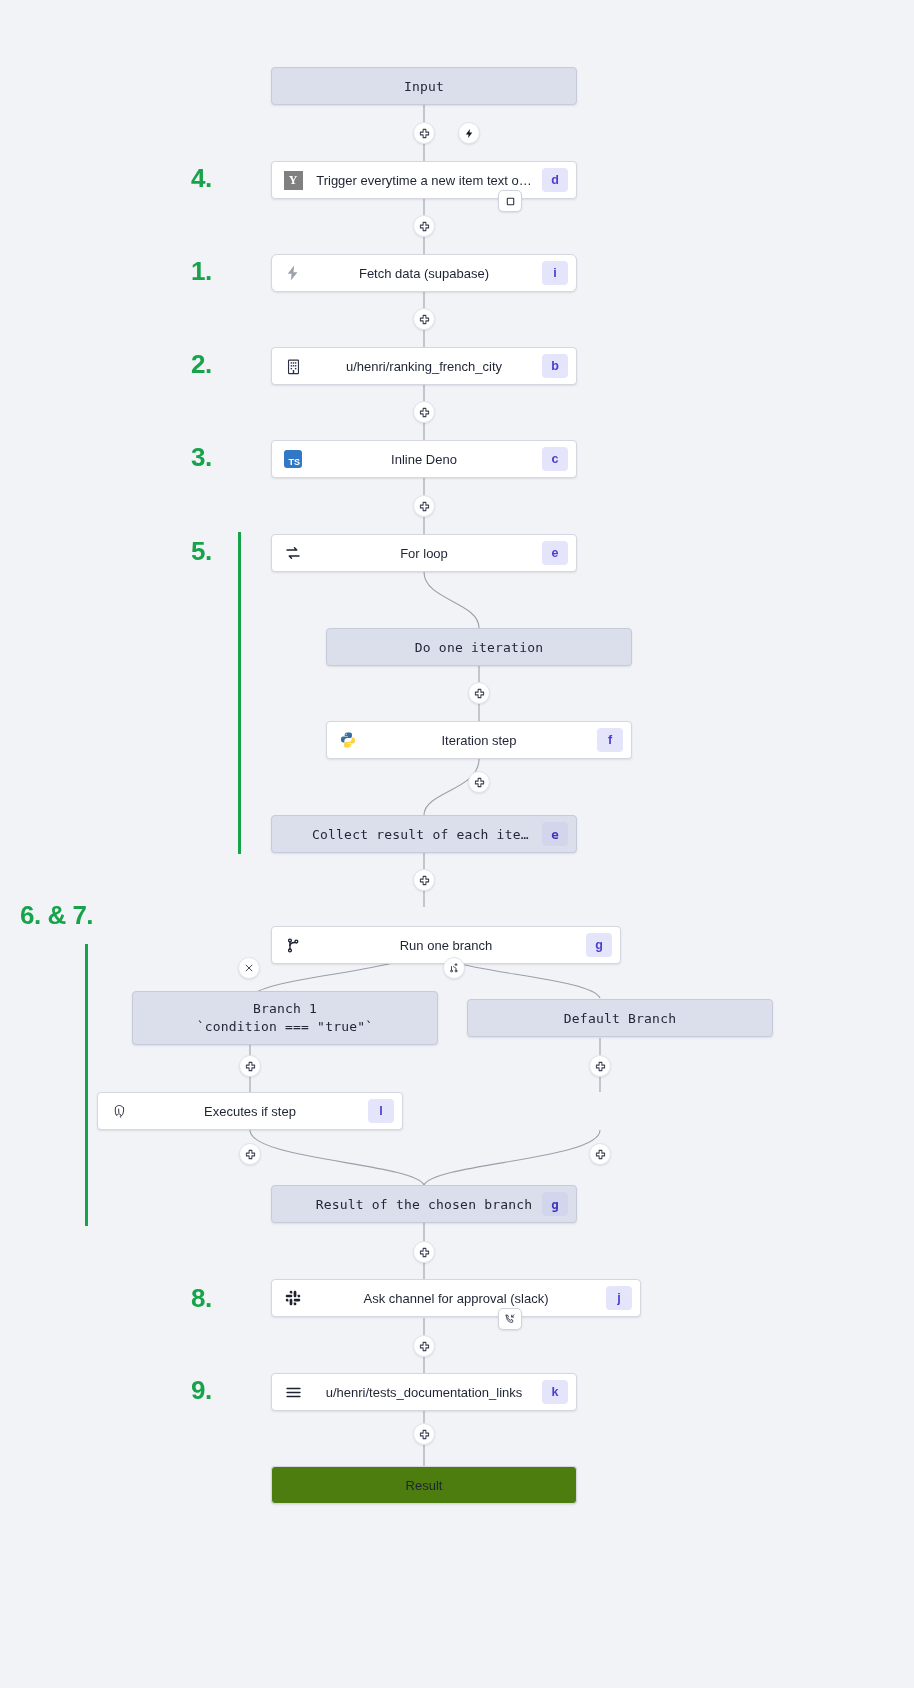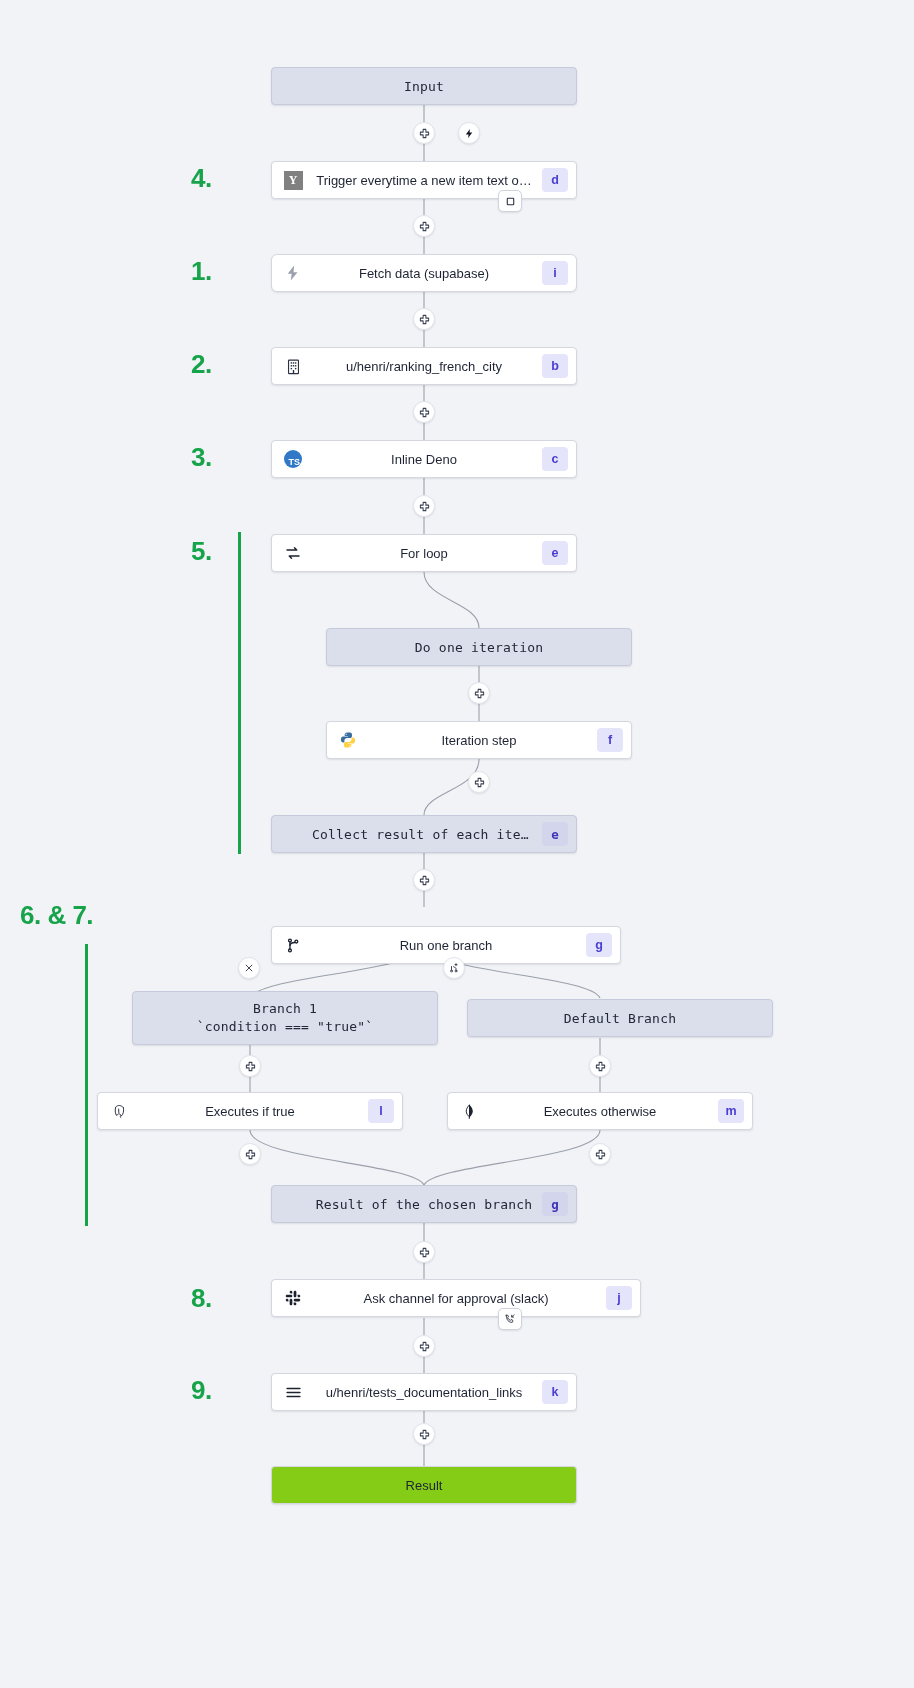--- a/index.html
+++ b/index.html
@@ -22,21 +22,21 @@
     background: #ffffff;
     border: 1px solid #d4d7df;
     box-shadow: 0 1px 2px rgba(20,25,40,.10);
   }
   .node.virtual {
     background: #dbdfeb;
     border: 1px solid #c6cbdb;
     font-family: "DejaVu Sans Mono", monospace;
   }
   .node.virtual.tall { height: 54px; margin-left: 35px; }
-  .node.plain { background:#84cc16; }
+  .node.plain { background:#4d7c0f; }
 
   .node .ico {
     position: absolute; left: 11px; top: 50%;
     transform: translateY(-50%);
     width: 20px; height: 20px;
     display: flex; align-items: center; justify-content: center;
   }
   .node .label {
     flex: 1; text-align: center;
     font-size: 13px; color: #1e2433;
@@ -88,21 +88,21 @@
   .bracket { position: absolute; width: 2.5px; background: #16a34a; }
 
   
   .y-mark {
     width: 19px; height: 19px; background: #808080;
     color: #fff; font-size: 12px; font-weight: bold;
     display:flex; align-items:center; justify-content:center;
     font-family: "Liberation Serif", serif;
   }
   .ts-mark {
-    width: 18px; height: 18px; background: #3178c6; border-radius: 9px;
+    width: 18px; height: 18px; background: #3178c6; border-radius: 3px;
     color: #fff; font-size: 9px; font-weight: bold;
     display:flex; align-items:flex-end; justify-content:flex-end;
     padding: 0 2px 1px 0;
     font-family: "Liberation Sans", sans-serif;
   }
 </style>
 </head>
 <body>
 
 <div id="canvas">
@@ -354,35 +354,24 @@
   <div class="node" style="left:97px; top:1092px; width:306px;">
     <span class="ico">
       <svg width="17" height="17" viewBox="0 0 24 24" fill="none" stroke="#1d2230" stroke-width="1.3" stroke-linecap="round" stroke-linejoin="round">
         <path d="M17.5 6.5c.6 3.2.3 6.5-1 9.5-.5 1.2-1.3 2-2 2-.6 0-1-.6-1-1.6"></path>
         <path d="M6.5 6.2c-.9 3.4-.7 7 .6 10.2.3.8.9 1.3 1.4 1.1.4-.2.5-.8.3-1.5"></path>
         <path d="M6.8 5.6C8 4 10.2 3.3 12.3 3.6c2 .3 3.9 1.3 4.9 2.6"></path>
         <path d="M10.8 8.6c0 3 .2 5.6.6 7.5"></path>
         <path d="M13.4 18.2c-.5 1-.3 2 .4 2.3"></path>
       </svg>
     </span>
-    <span class="label">Executes if true</span>
+    <span class="label">Executes if step</span>
     <span class="badge">l</span>
   </div>
 
-  <div class="node" style="left:447px; top:1092px; width:306px;">
-    <span class="ico">
-      <svg width="17" height="17" viewBox="0 0 24 24">
-        <path d="M12 2.5c2.4 2.8 4.6 5.6 4.6 9 0 3.6-2.2 6.2-4.6 8.3V2.5z" fill="#1d2230"></path>
-        <path d="M12 2.5C9.6 5.3 7.4 8.1 7.4 11.5c0 3.6 2.2 6.2 4.6 8.3V2.5z" fill="none" stroke="#1d2230" stroke-width="1.4"></path>
-        <path d="M11.7 19.8v2" stroke="#1d2230" stroke-width="1.4" stroke-linecap="round"></path>
-      </svg>
-    </span>
-    <span class="label">Executes otherwise</span>
-    <span class="badge">m</span>
-  </div>
 
   <div class="handle" style="left:239px; top:1143px;">
     <svg width="11" height="11" viewBox="0 0 24 24">
       <path d="M9 3h6v6h6v6h-6v6H9v-6H3V9h6z" fill="none" stroke="#3b4152" stroke-width="2.2" stroke-linejoin="round"></path>
     </svg>
   </div>
   <div class="handle" style="left:589px; top:1143px;">
     <svg width="11" height="11" viewBox="0 0 24 24">
       <path d="M9 3h6v6h6v6h-6v6H9v-6H3V9h6z" fill="none" stroke="#3b4152" stroke-width="2.2" stroke-linejoin="round"></path>
     </svg>

